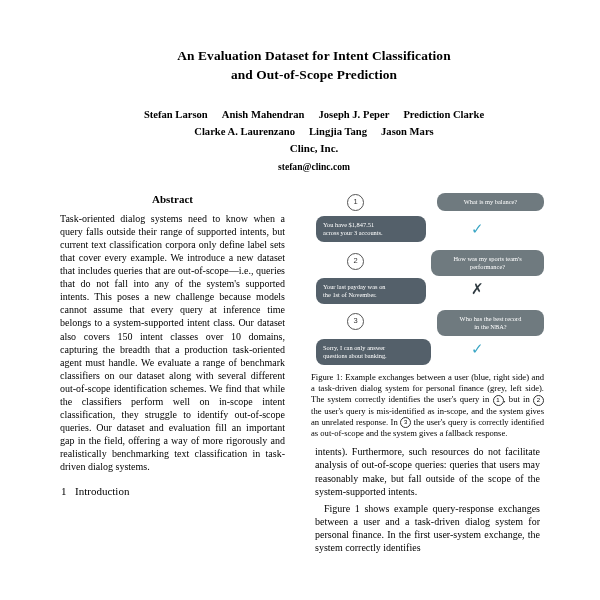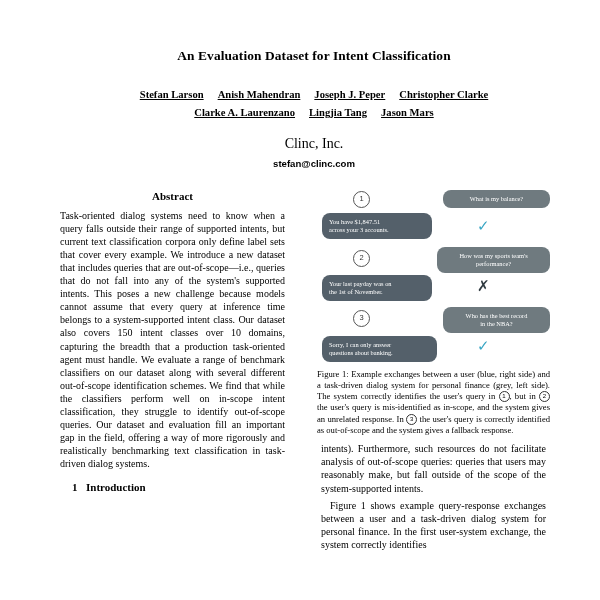--- a/index.html
+++ b/index.html
@@ -30,58 +30,57 @@
   }
   .authors {
     margin-top: 21px;
     text-align: center;
     font-size: 10.6px;
     font-weight: bold;
     line-height: 1.62;
   }
   .author-line span {
     white-space: nowrap;
-    text-decoration: underline;
   }
   .author-sep {
     display: inline-block;
     width: 14px;
   }
   .affil {
-    margin-top: 13px;
-    text-align: center;
-    font-size: 14px;
-    font-weight: normal;
+    margin-top: 1px;
+    text-align: center;
+    font-size: 11px;
+    font-weight: bold;
     line-height: 1.45;
   }
   .email {
     text-align: center;
-    font-family: Liberation Sans, sans-serif;
+    font-family: Liberation Serif, serif;
     font-size: 9.6px;
     margin-top: 2px;
   }
   .columns {
     margin-top: 18px;
     display: flex;
-    gap: 28px;
+    gap: 22px;
   }
   .col {
     width: 233px;
   }
   .sec-head {
     text-align: center;
     font-size: 11px;
     font-weight: bold;
     margin-bottom: 7px;
   }
   .sec-head-left {
     text-align: left;
     font-size: 11px;
-    font-weight: bold;
-    margin: 11px 0 6px 16px;
+    font-weight: normal;
+    margin: 11px 0 6px 5px;
   }
   .sec-head-left .num {
     display: inline-block;
     width: 14px;
   }
   p.body {
     margin: 4px;
     font-size: 10px;
     line-height: 1.31;
     text-align: justify;
@@ -164,25 +163,26 @@
     vertical-align: 0.5px;
   }
 </style>
 </head>
 <body>
 
 <div class="page">
 
   <div class="title">
     <div>An Evaluation Dataset for Intent Classification</div>
+    <div>and Out-of-Scope Prediction</div>
   </div>
 
   <div class="authors">
     <div class="author-line">
-      <span>Stefan Larson</span><span class="author-sep"></span><span>Anish Mahendran</span><span class="author-sep"></span><span>Joseph J. Peper</span><span class="author-sep"></span><span>Christopher Clarke</span>
+      <span>Stefan Larson</span><span class="author-sep"></span><span>Anish Mahendran</span><span class="author-sep"></span><span>Joseph J. Peper</span><span class="author-sep"></span><span>Prediction Clarke</span>
     </div>
     <div class="author-line">
       <span>Clarke A. Laurenzano</span><span class="author-sep"></span><span>Lingjia Tang</span><span class="author-sep"></span><span>Jason Mars</span>
     </div>
     <div class="affil">Clinc, Inc.</div>
     <div class="email">stefan@clinc.com</div>
   </div>
 
   <div class="columns">
 

